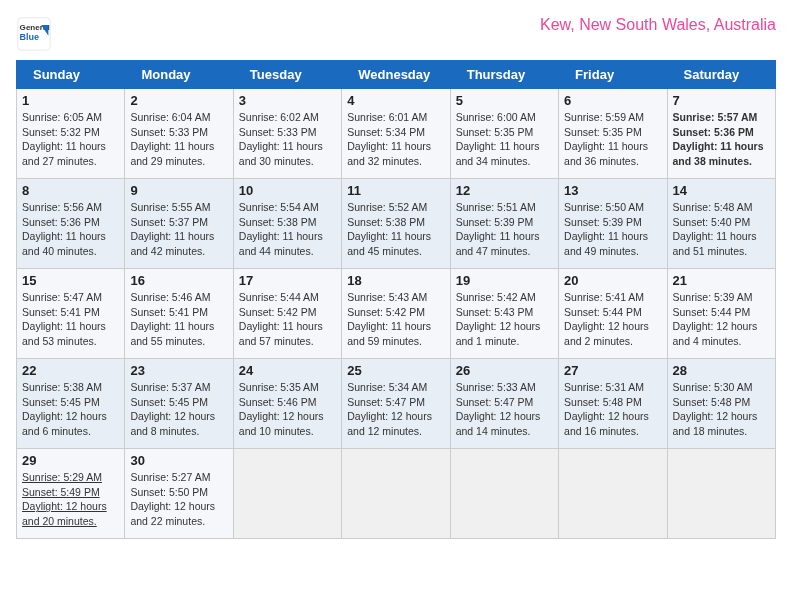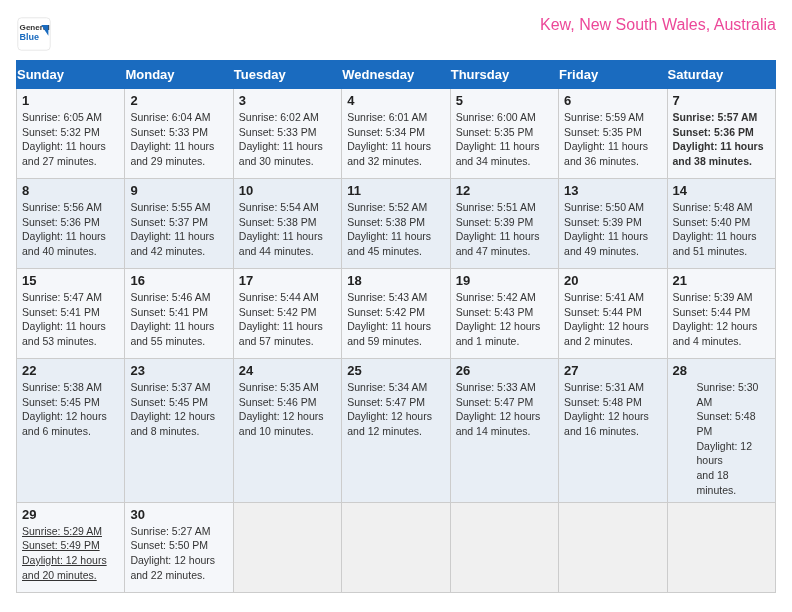--- a/index.html
+++ b/index.html
@@ -38,21 +38,21 @@
       color: #ec4899;
     }
     .calendar {
       width: 100%;
       border-collapse: collapse;
       font-size: 11px;
     }
     .calendar thead tr th {
       background-color: #1a6bbf;
       color: #fff;
-      padding: 6px 0;
+      padding: 6px 16px;
       text-align: left;
       font-size: 13px;
       font-weight: bold;
       border: 1px solid #1a6bbf;
     }
     .calendar tbody tr td {
       border: 1px solid #ccc;
       vertical-align: top;
       padding: 4px 5px;
       width: calc(100% / 7);
@@ -301,21 +301,21 @@
         </td>
         <td>
           <span class="day-number">27</span>
           <div class="day-info" style="white-space: pre-line;">Sunrise: 5:31 AM
 Sunset: 5:48 PM
 Daylight: 12 hours
 and 16 minutes.</div>
         </td>
         <td>
           <span class="day-number">28</span>
-          <div class="day-info" style="white-space: pre-line; margin-left: 24px;">Sunrise: 5:30 AM
+          <div class="day-info" style="white-space: pre-line;">Sunrise: 5:30 AM
 Sunset: 5:48 PM
 Daylight: 12 hours
 and 18 minutes.</div>
         </td>
       </tr>
       <tr>
         <td>
           <span class="day-number">29</span>
           <div class="day-info" style="white-space: pre-line; text-decoration: underline;">Sunrise: 5:29 AM
 Sunset: 5:49 PM

